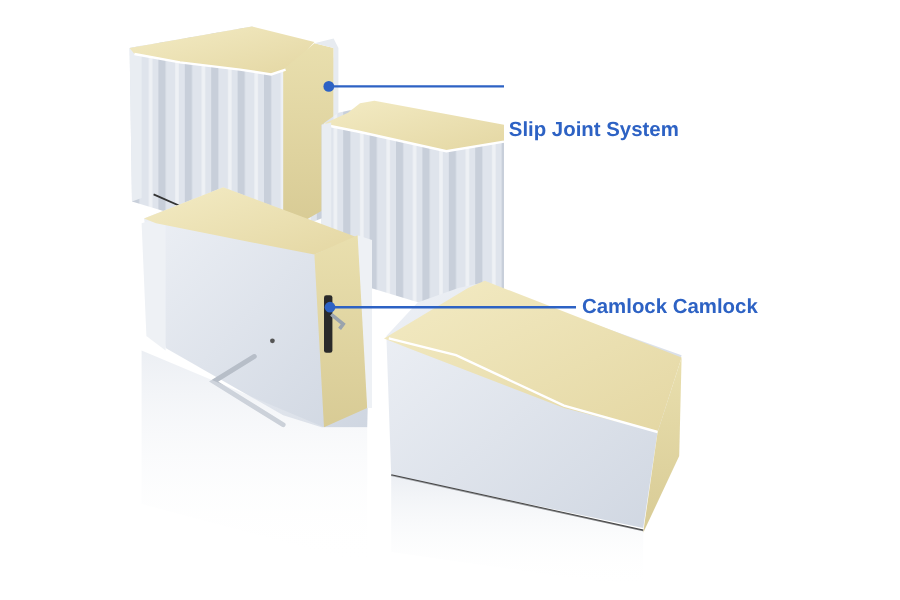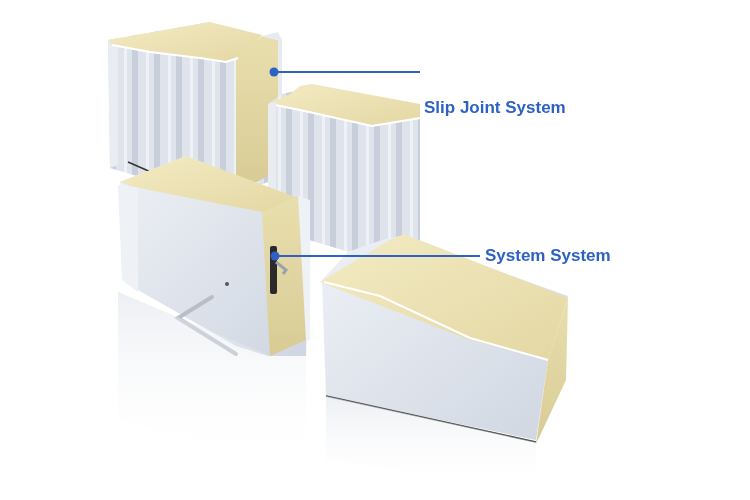--- a/index.html
+++ b/index.html
@@ -92,13 +92,13 @@
     <circle cx="274" cy="72" r="4.5" fill="#2d62c4"></circle>
     <line x1="274" y1="72" x2="420" y2="72" stroke="#2d62c4" stroke-width="2"></line>
   </g>
   <g>
     <circle cx="275" cy="256" r="4.5" fill="#2d62c4"></circle>
     <line x1="275" y1="256" x2="480" y2="256" stroke="#2d62c4" stroke-width="2"></line>
   </g>
 </svg>
 
 <div class="label" style="left:424px;top:62px;margin-top:36px;">Slip Joint System</div>
-<div class="label" style="left:485px;top:246px;">System System</div>
+<div class="label" style="left:485px;top:246px;">Camlock Camlock</div>
 
 </body></html>

